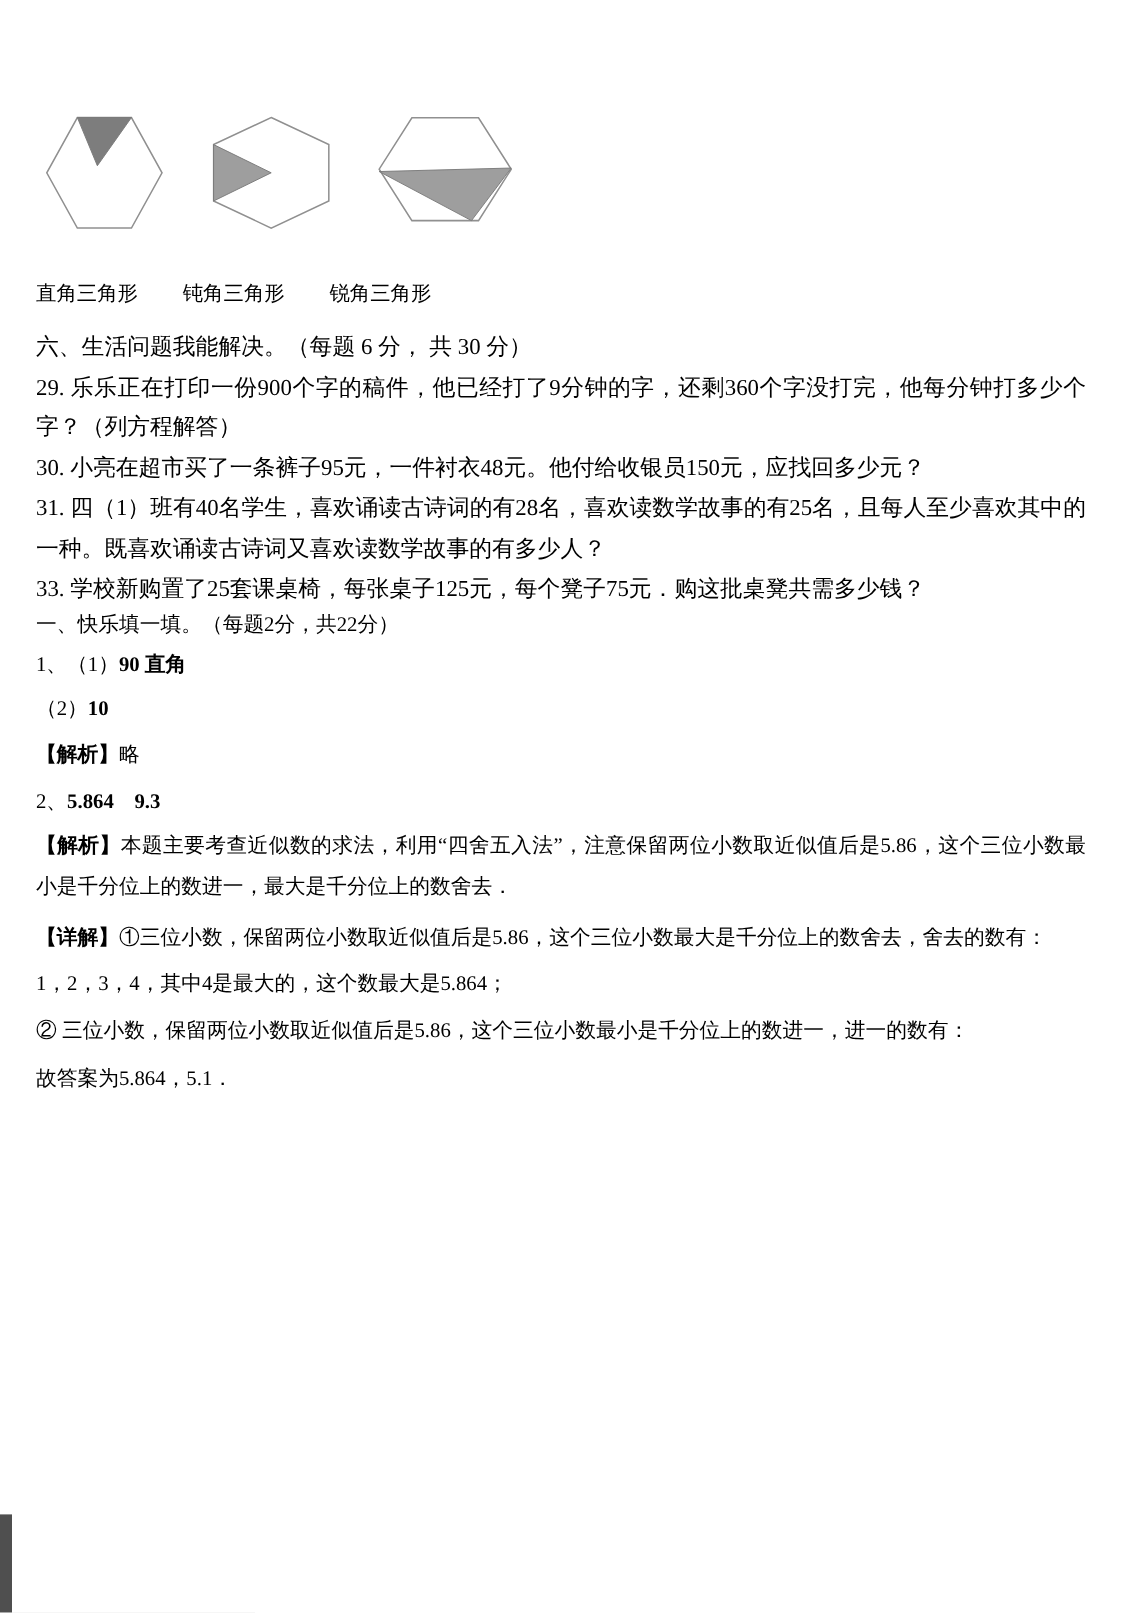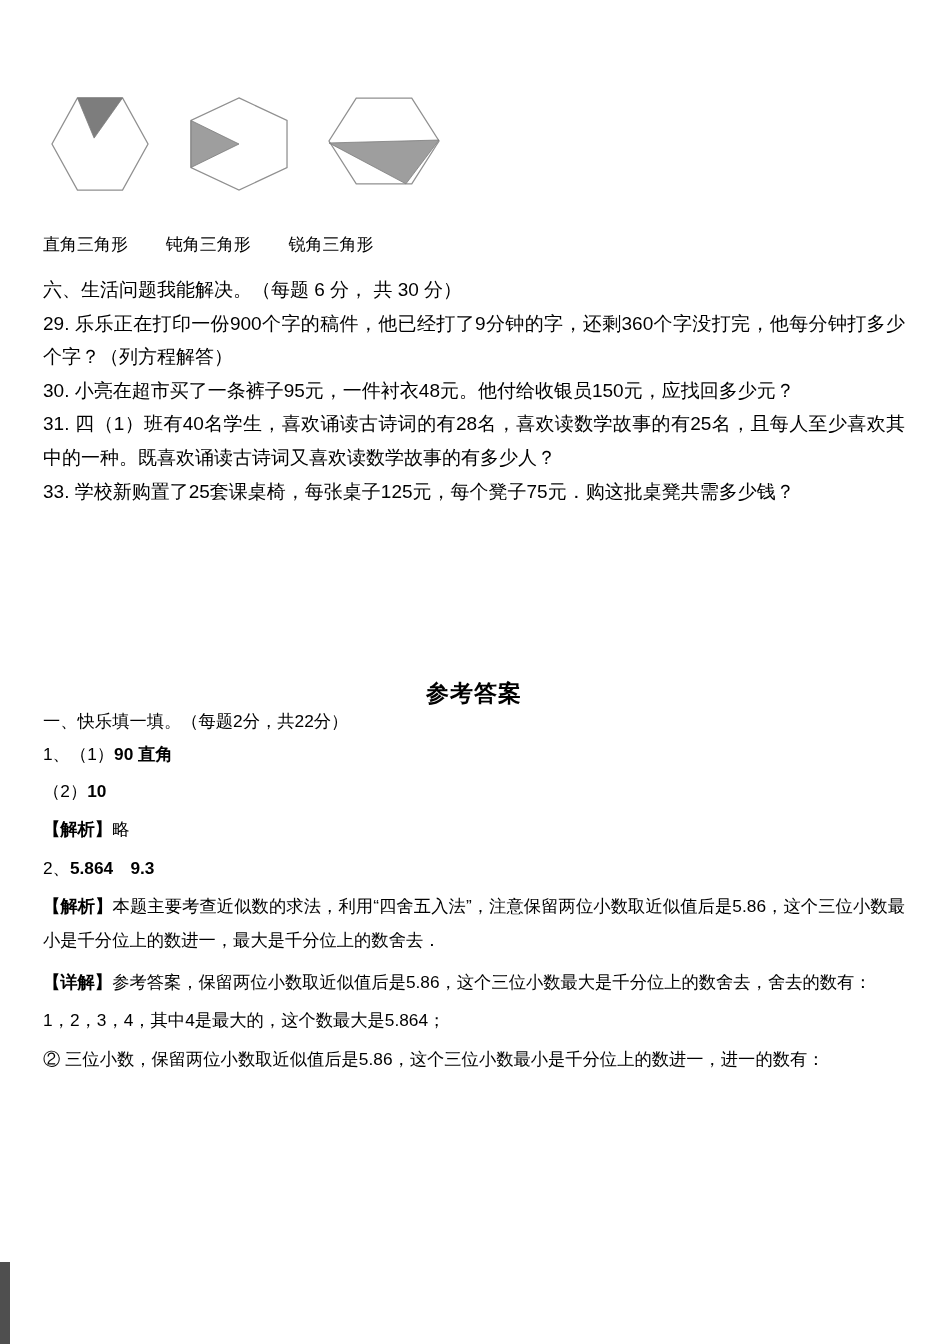--- a/index.html
+++ b/index.html
@@ -1,24 +1,24 @@
 <!DOCTYPE html>
 <html><head>
 <meta charset="utf-8">
 <style>
   html,body{margin:0;padding:0;background:#e8e8e8;}
   .page{
     position:relative;
     width:950px;height:1344px;
     margin:0 auto;
     background:#ffffff;
-    font-family:Liberation Sans, sans-serif;
+    font-family:Liberation Serif, serif;
     color:#000;
     box-sizing:border-box;
-    padding:96px 45px 0 43px;
+    padding:96px 45px 0 30px;
     overflow:hidden;
   }
   .figure-row{display:flex;align-items:flex-start;margin-left:8px;height:96px;}
   .figure-row svg{display:block;}
   .hex1{margin-right:41px;}
   .hex2{margin-right:40px;}
   .hex-outline{fill:#ffffff;stroke:#909090;stroke-width:1.3;}
   .hex-tri{stroke:#7a7a7a;stroke-width:0.8;}
   .figure-labels{margin-top:41px;font-size:17px;}
   .figure-labels span{margin-right:33px;}
@@ -79,38 +79,38 @@
   </div>
 
   <div class="questions">
     <p>六、生活问题我能解决。（每题 6 分， 共 30 分）</p>
     <p>29. 乐乐正在打印一份900个字的稿件，他已经打了9分钟的字，还剩360个字没打完，他每分钟打多少个字？（列方程解答）</p>
     <p>30. 小亮在超市买了一条裤子95元，一件衬衣48元。他付给收银员150元，应找回多少元？</p>
     <p>31. 四（1）班有40名学生，喜欢诵读古诗词的有28名，喜欢读数学故事的有25名，且每人至少喜欢其中的一种。既喜欢诵读古诗词又喜欢读数学故事的有多少人？</p>
     <p>33. 学校新购置了25套课桌椅，每张桌子125元，每个凳子75元．购这批桌凳共需多少钱？</p>
   </div>
 
-  <h2 class="answers-title">参考答案</h2>
 
   <div class="ans-section">
     <p class="ans-heading">一、快乐填一填。（每题2分，共22分）</p>
 
     <p class="a-l1"><span>1、（1）</span><span class="bold">90 直角</span></p>
 
     <p class="a-l2"><span>（2）</span><span class="bold">10</span></p>
 
     <p class="a-l3"><span class="bold">【解析】</span><span>略</span></p>
 
     <p class="a-l4"><span>2、</span><span class="bold">5.864　9.3</span></p>
 
     <p class="a-wrap"><span class="bold">【解析】</span><span>本题主要考查近似数的求法，利用“四舍五入法”，注意保留两位小数取近似值后是5.86，这个三位小数最小是千分位上的数进一，最大是千分位上的数舍去．</span></p>
 
-    <p class="a-l5"><span class="bold">【详解】</span><span>参考答案，保留两位小数取近似值后是5.86，这个三位小数最大是千分位上的数舍去，舍去的数有：</span></p>
+    <p class="a-l5"><span class="bold">【详解】</span><span>①三位小数，保留两位小数取近似值后是5.86，这个三位小数最大是千分位上的数舍去，舍去的数有：</span></p>
 
     <p class="a-l6">1，2，3，4，其中4是最大的，这个数最大是5.864；</p>
 
     <p class="a-l7">② 三位小数，保留两位小数取近似值后是5.86，这个三位小数最小是千分位上的数进一，进一的数有：</p>
 
 
+    <p class="a-l9">故答案为5.864，5.1．</p>
   </div>
 
   <div class="scan-bar"></div>
 </div>
 
 </body></html>

